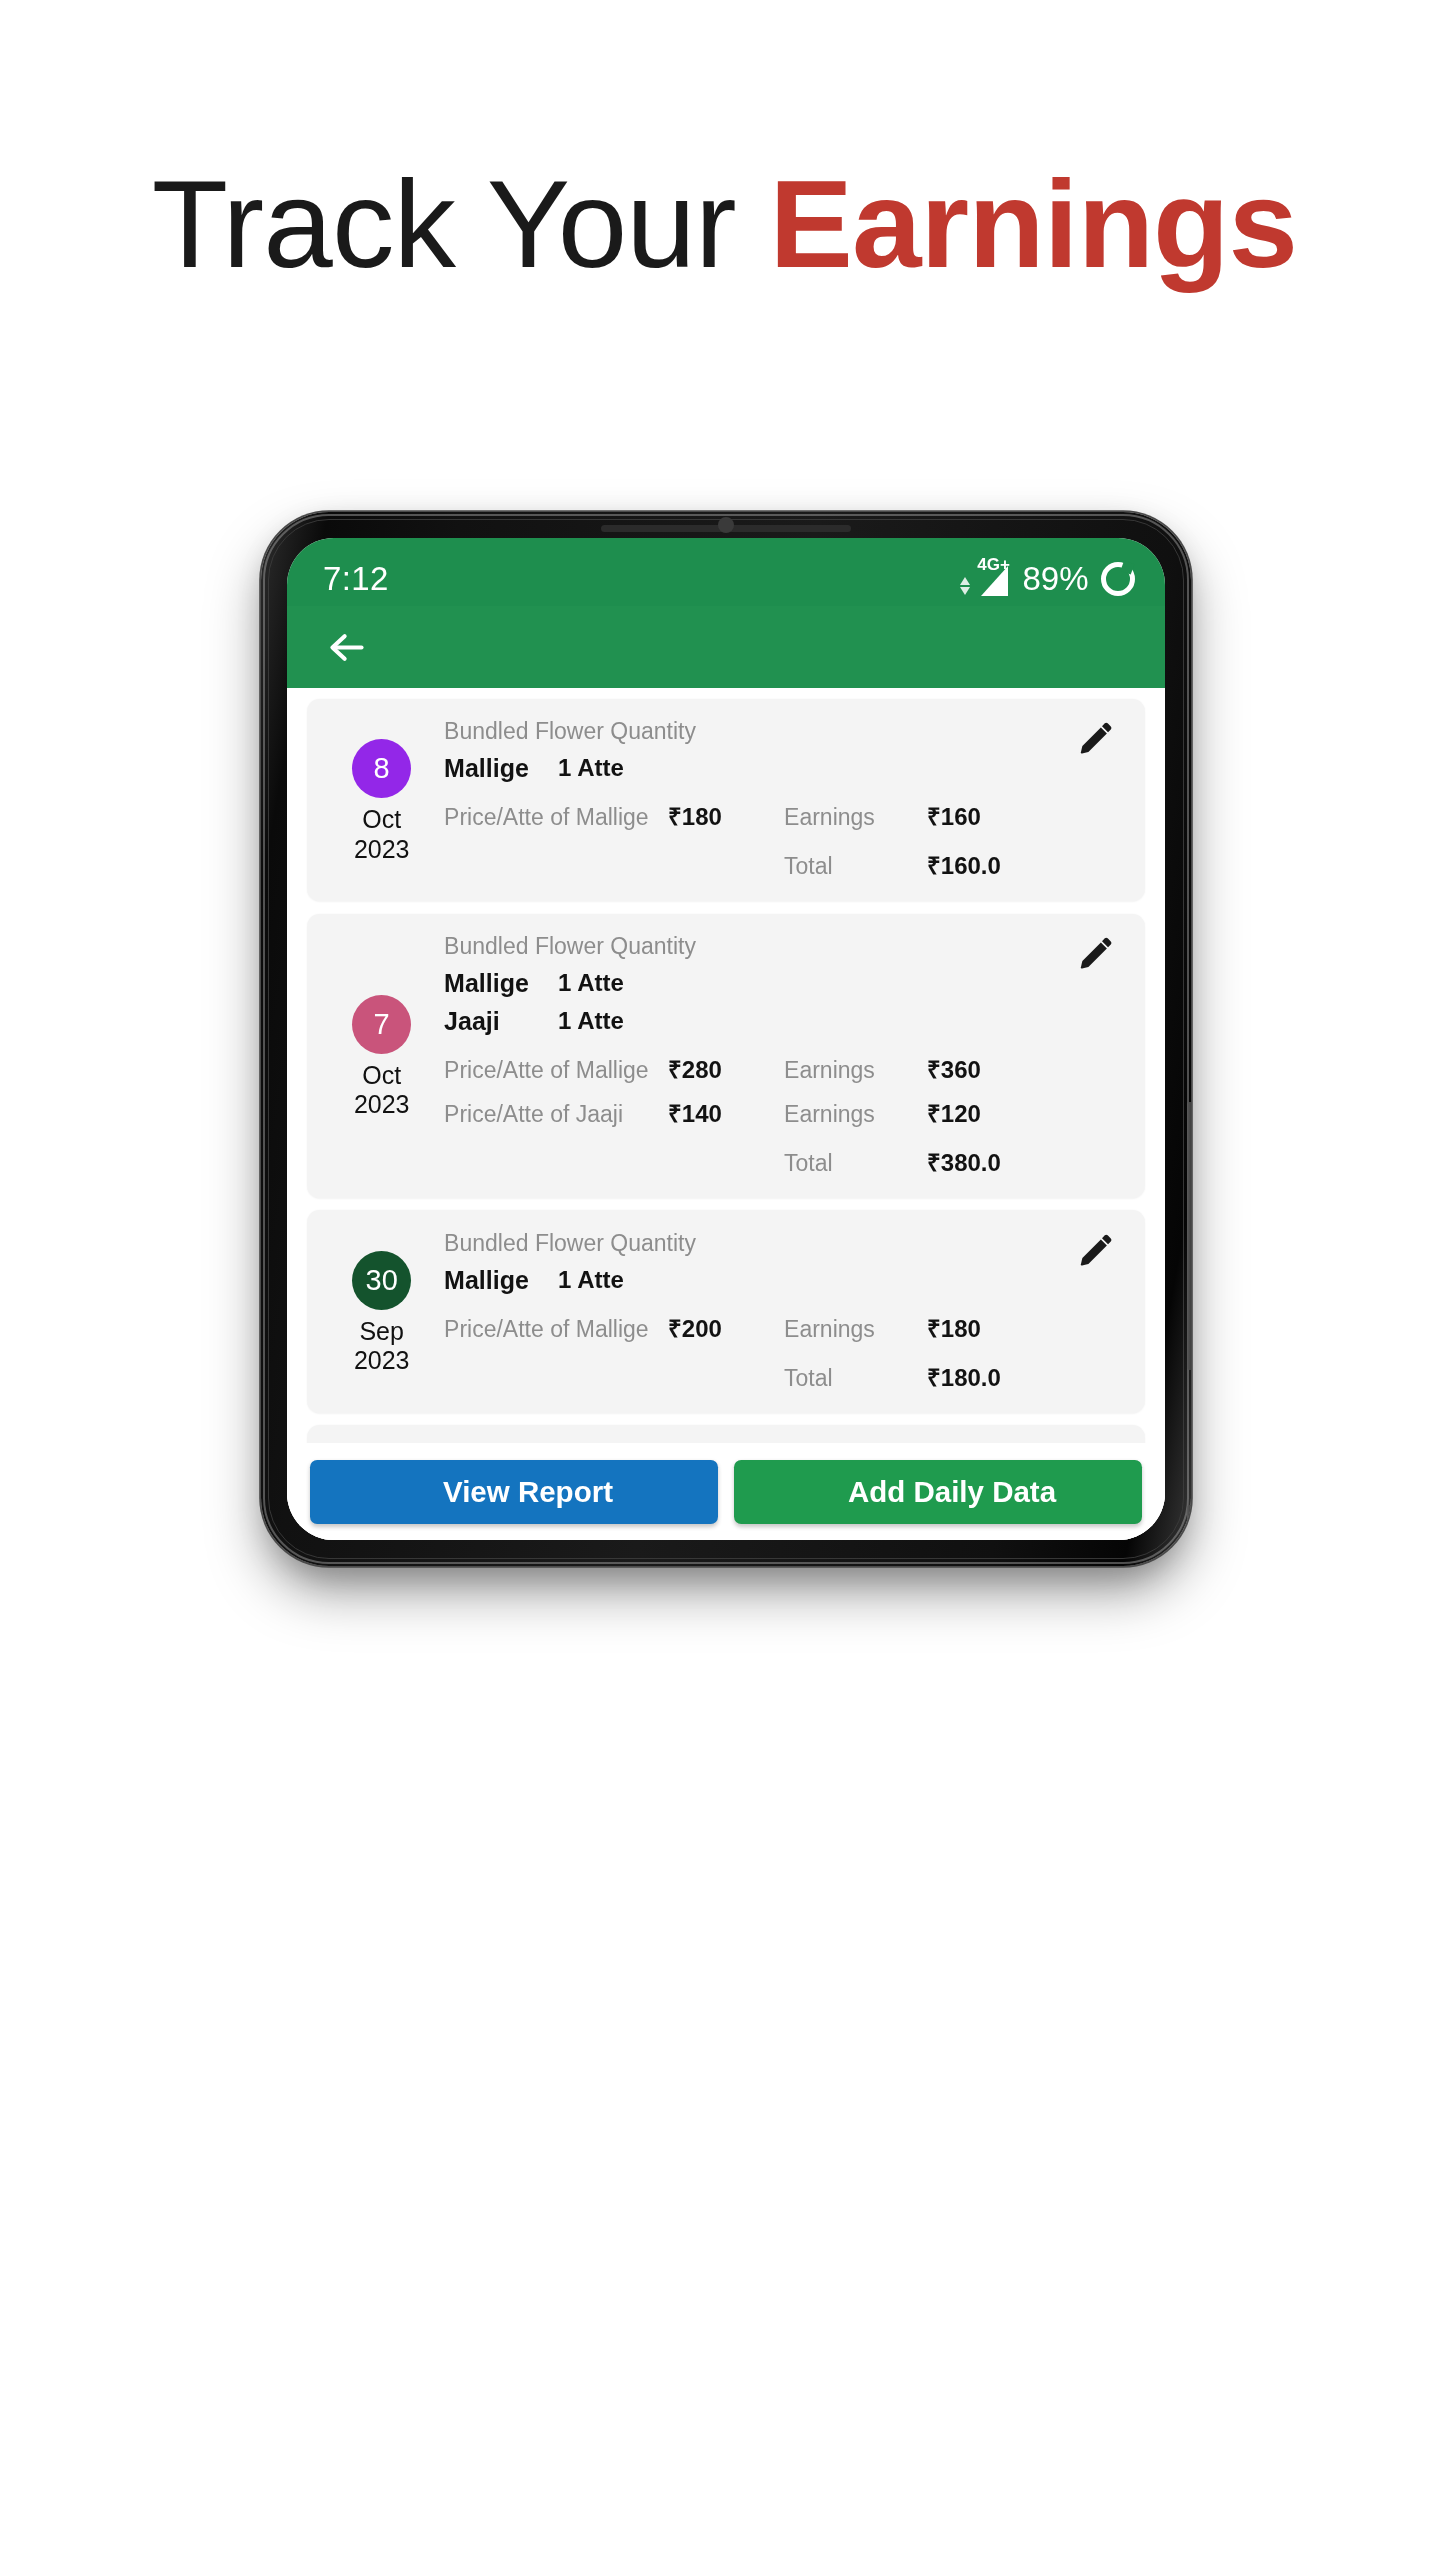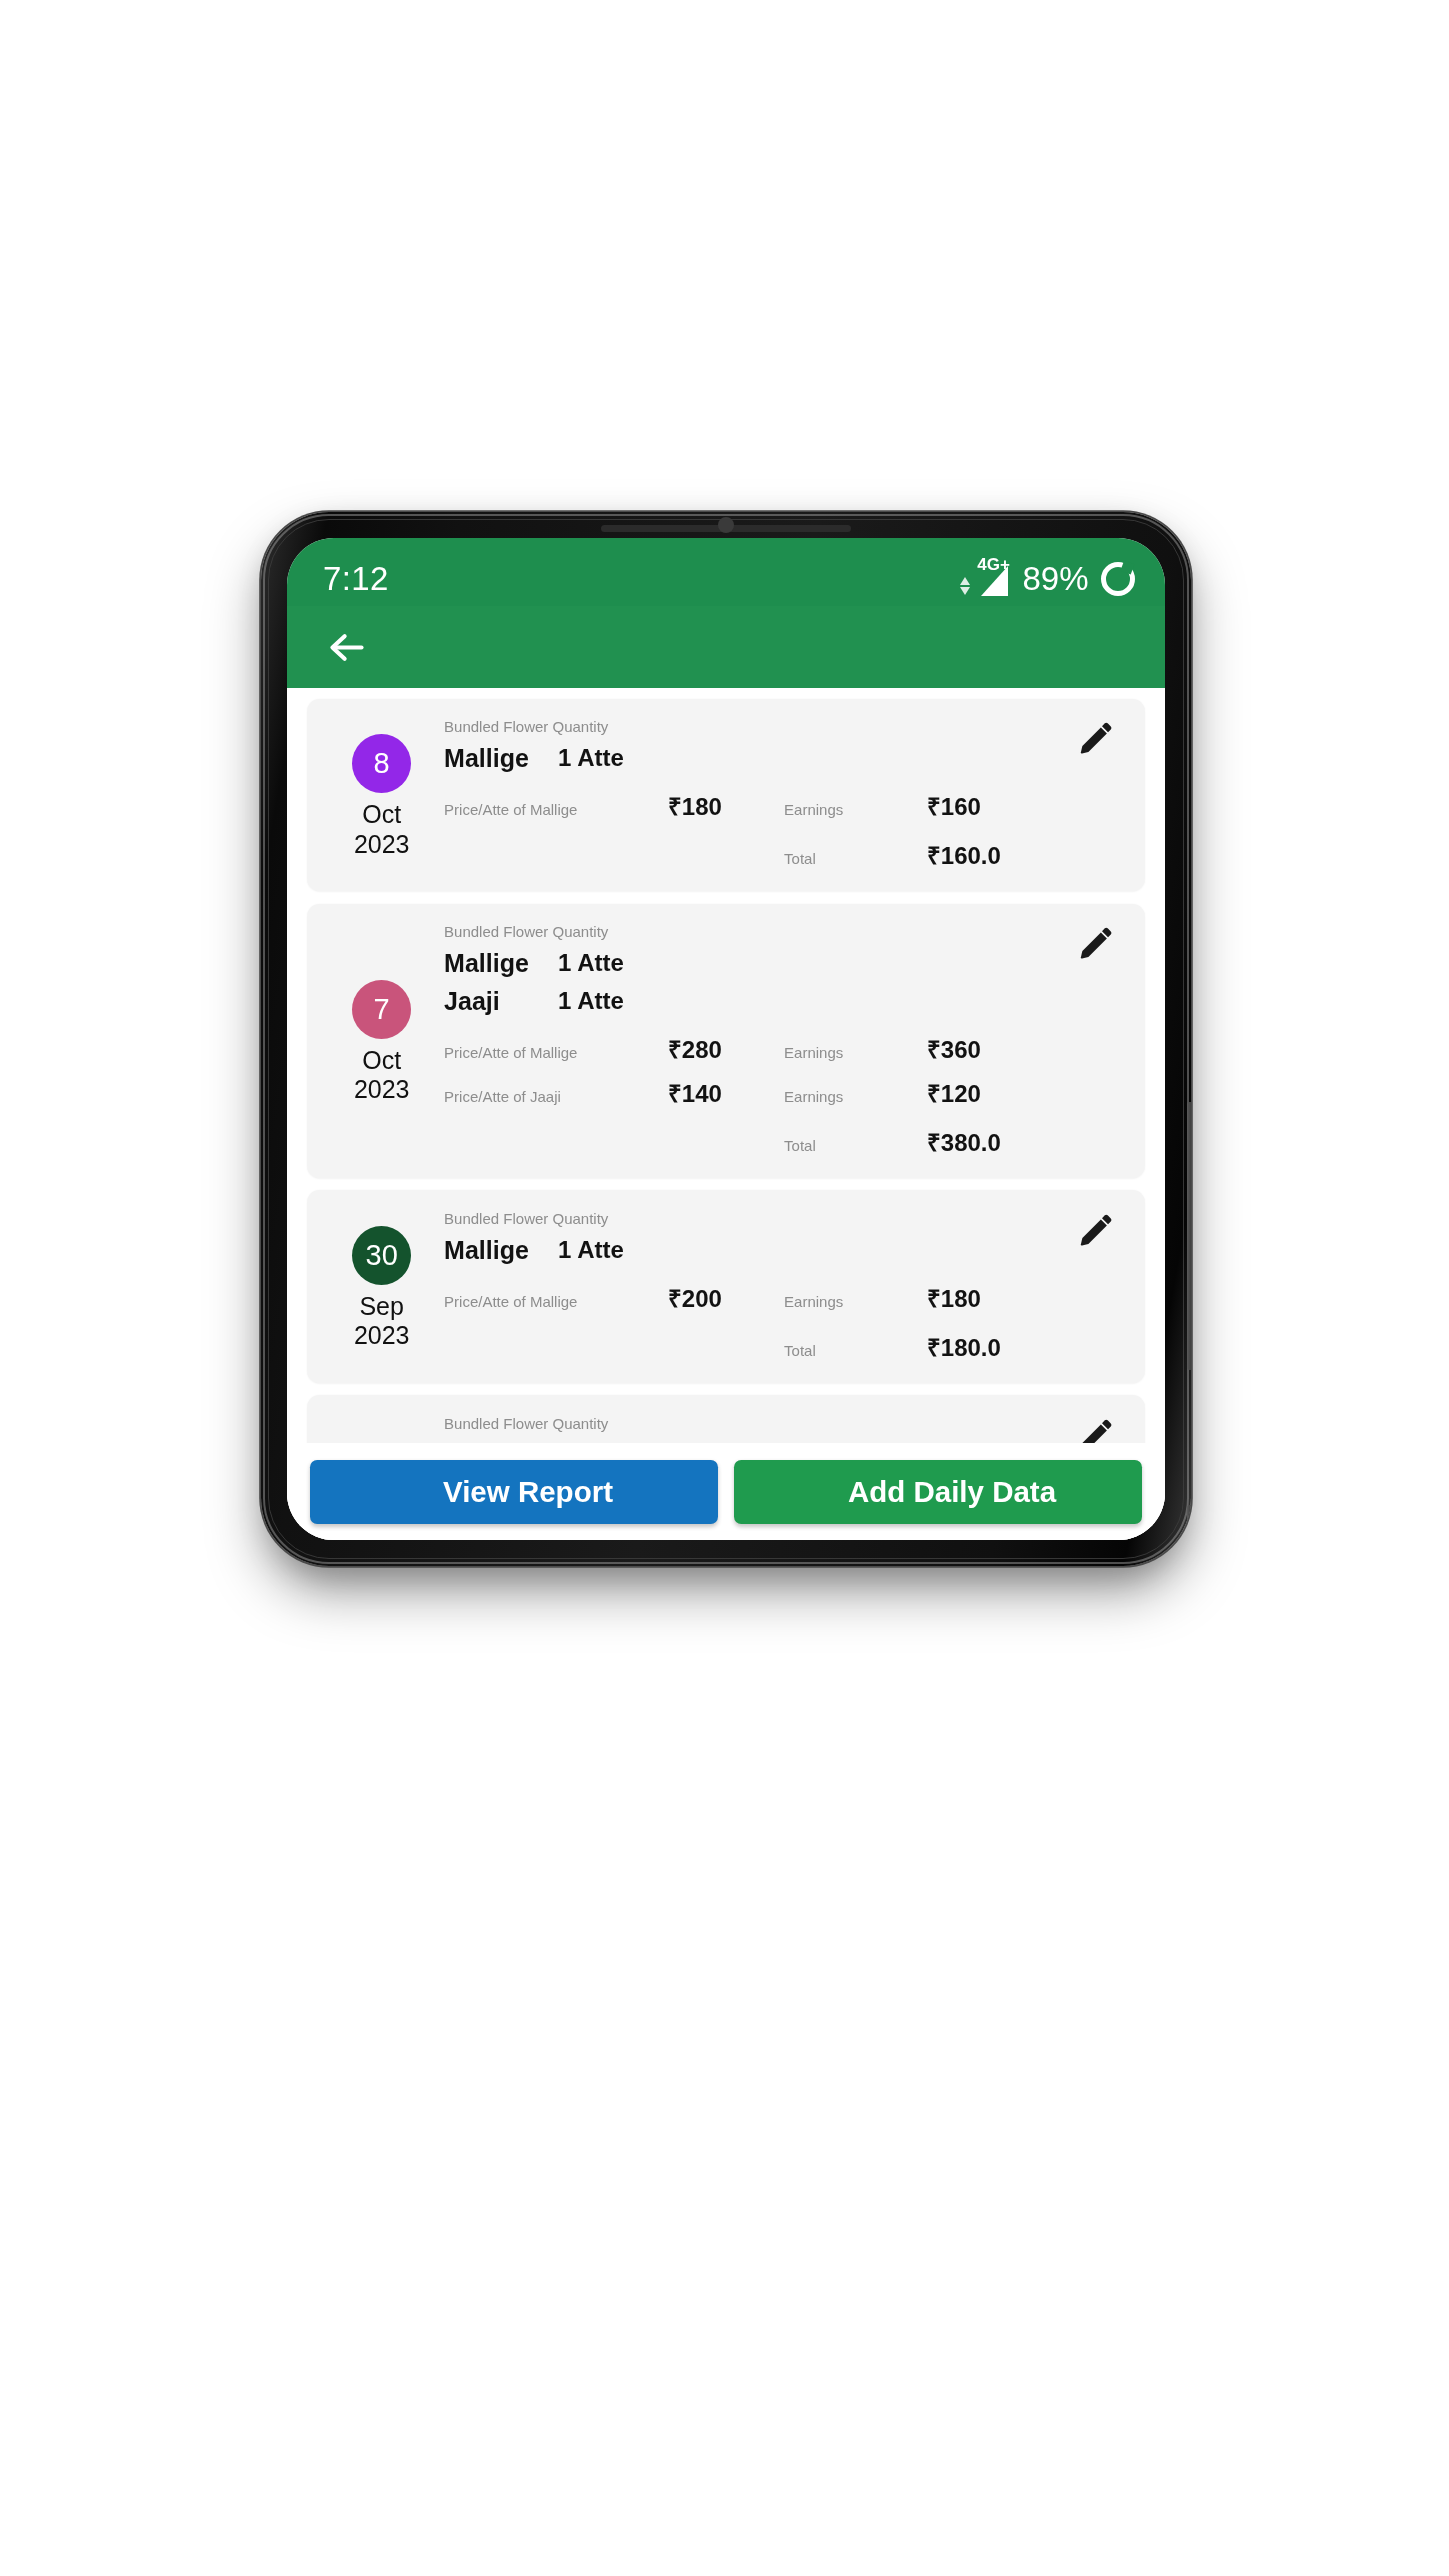--- a/index.html
+++ b/index.html
@@ -309,21 +309,21 @@
   }
 
   .card-body {
     flex: 1 1 auto;
     min-width: 0;
     padding-left: 5.4px;
   }
 
   .label-muted {
     color: #8d8d8d;
-    font-size: 15px;
+    font-size: 23px;
     font-weight: 400;
   }
   .value-dark {
     color: #121212;
     font-size: 25px;
     font-weight: 600;
   }
   .value-norm {
     color: #121212;
     font-size: 24px;
@@ -397,20 +397,23 @@
     padding-left: 28px;
   }
   .btn-report { background: #1474BF; }
   .btn-add { background: #1F9B4E; }
 </style>
 </head>
 <body>
 
 <div class="page">
 
+  <div class="headline">
+    <span class="h-normal">Track Your </span><span class="h-accent">Earnings</span>
+  </div>
 
   <div class="device">
     <div class="device-shadow"></div>
     <div class="device-frame">
       <div class="rim-light"></div>
       <div class="rim-light-inner"></div>
       <div class="earpiece"></div>
       <div class="earpiece-dot"></div>
 
       <div class="screen">

